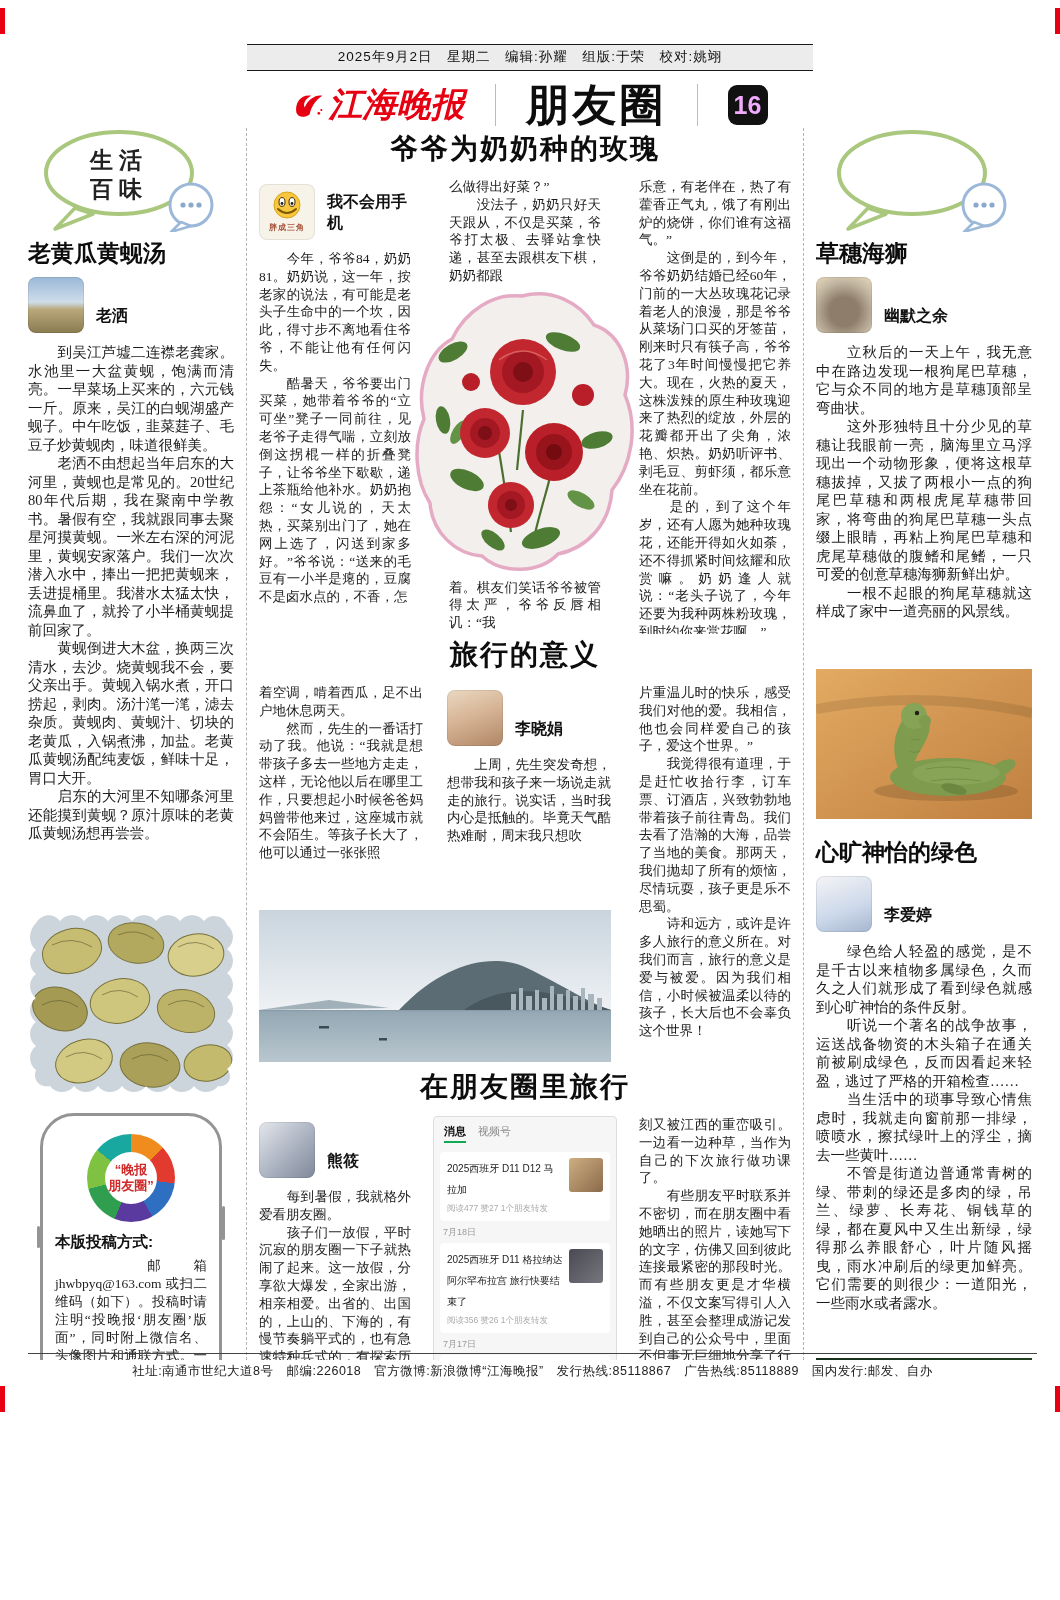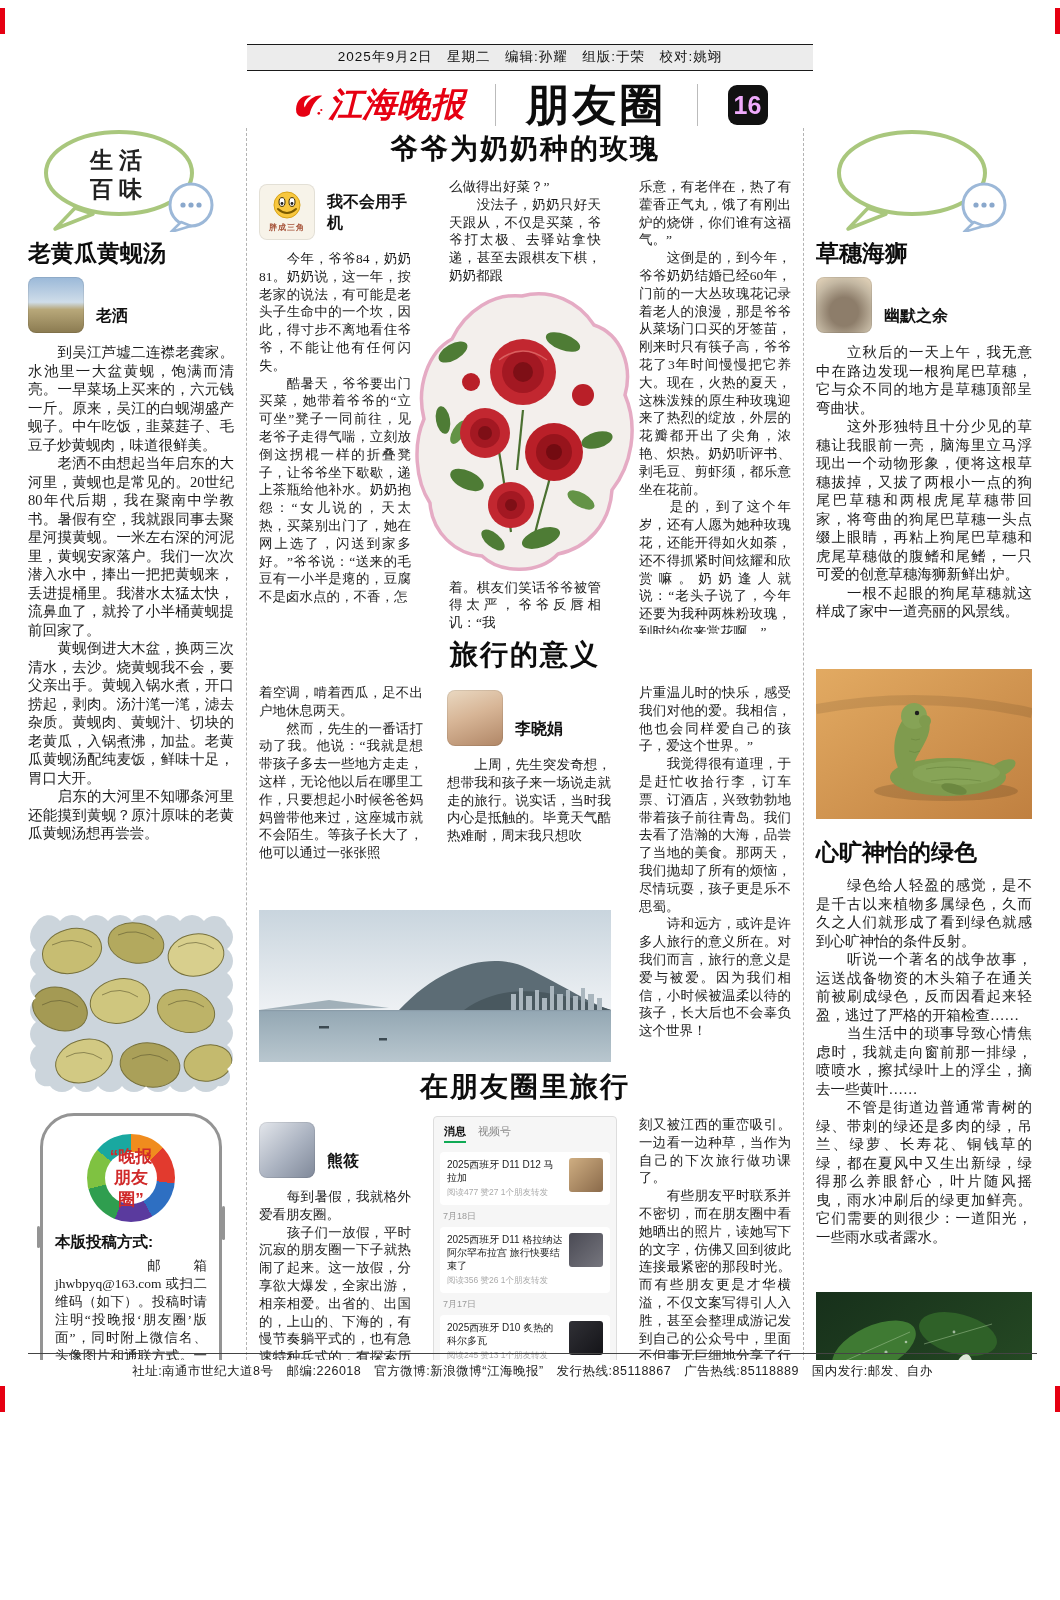--- a/index.html
+++ b/index.html
@@ -76,37 +76,37 @@
 
   
   .wx{background:#f6f6f6;border:1px solid #ddd;border-radius:4px;height:272px;overflow:hidden;
       font-family:"Liberation Sans",sans-serif;}
   .wx-tabs{display:flex;gap:12px;padding:7px 10px 5px;font-size:11px;}
   .wx-tab-active{font-weight:bold;color:#111;border-bottom:2px solid #10aa55;padding-bottom:2px;}
   .wx-tab{color:#888;text-align:right;}
   .wx-date{font-size:9px;color:#9a9a9a;margin:5px 9px 0;}
   .wx-item{background:#fff;margin:4px 6px;border-radius:4px;padding:6px 7px;display:flex;gap:6px;align-items:flex-start;}
   .wx-main{flex:1;min-width:0;}
-  .wx-title{font-size:10px;line-height:13px;color:#222;}
+  .wx-title{font-size:10px;line-height:21px;color:#222;}
   .wx-stats{font-size:8.5px;color:#aaa;margin-top:3px;}
   .wx-thumb{width:34px;height:34px;border-radius:3px;flex:none;}
   .th1{background:linear-gradient(135deg,#cfae82,#8a6a4a);}
   .th2{background:linear-gradient(135deg,#4a4a54,#76767e);}
   .th3{background:linear-gradient(135deg,#303036,#141418);}
 
   
   .clam-fig{margin-top:10px;width:206px;height:186px;}
   .phone{margin:14px auto 0;width:182px;height:392px;border:3px solid #949494;border-radius:34px;
          position:relative;padding:16px 12px 12px;box-sizing:border-box;}
   .phone-btn{position:absolute;right:-6px;top:90px;width:3px;height:34px;background:#949494;border-radius:2px;}
   .phone-btn2{position:absolute;left:-6px;top:110px;width:3px;height:22px;background:#949494;border-radius:2px;}
   .aperture{width:88px;height:88px;border-radius:50%;margin:2px auto 10px;display:flex;align-items:center;justify-content:center;
     background:conic-gradient(#f08c1e 0 13%,#e23a2e 13% 27%,#2e6fc2 27% 42%,#5a3a9e 42% 56%,#2f9e4f 56% 71%,#7fc241 71% 86%,#19a8a0 86% 100%);}
   .aperture-core{width:52px;height:52px;border-radius:50%;background:#fff;display:flex;align-items:center;justify-content:center;
-    font-size:17px;font-weight:bold;color:#d02a2a;white-space:pre-line;text-align:center;line-height:1.25;}
+    font-size:13px;font-weight:bold;color:#d02a2a;white-space:pre-line;text-align:center;line-height:1.25;}
   .sub-head{font-size:15.5px;font-weight:bold;margin:2px 0 4px;color:#111;}
   .sub-body{font-family:"Liberation Serif","DejaVu Serif",serif;font-size:13.5px;line-height:18px;text-align:justify;
             white-space:pre-line;color:#1c1c1c;}
   .qr{display:block;margin:8px auto 0;}
 
   
   .seal-fig{margin:8px 0 2px;width:216px;height:150px;}
   .leaf-fig{margin-top:8px;width:216px;height:160px;}
   .g-title2{margin-top:12px;}
 
@@ -492,20 +492,24 @@
             <path d="M95,70 Q100,72 104,70"></path>
               <path d="M93,82 Q99,85 104,82"></path>
               <path d="M110,100 Q130,96 155,100"></path>
               <path d="M115,112 Q140,108 165,112"></path>
           </g>
         </svg>
       </article>
 
       <article>
         <h2 class="side-title g-title2">心旷神怡的绿色</h2>
+        <div class="byline">
+          <div class="avatar av-liaiting"></div>
+          <span class="author">李爱婷</span>
+        </div>
         <div class="bs" style="height:408px;">　　绿色给人轻盈的感觉，是不是千古以来植物多属绿色，久而久之人们就形成了看到绿色就感到心旷神怡的条件反射。
 　　听说一个著名的战争故事，运送战备物资的木头箱子在通关前被刷成绿色，反而因看起来轻盈，逃过了严格的开箱检查……
 　　当生活中的琐事导致心情焦虑时，我就走向窗前那一排绿，喷喷水，擦拭绿叶上的浮尘，摘去一些黄叶……
 　　不管是街道边普通常青树的绿、带刺的绿还是多肉的绿，吊兰、绿萝、长寿花、铜钱草的绿，都在夏风中又生出新绿，绿得那么养眼舒心，叶片随风摇曳，雨水冲刷后的绿更加鲜亮。它们需要的则很少：一道阳光，一些雨水或者露水。</div>
         <svg class="leaf-fig" viewBox="0 0 216 160">
           <defs>
             <linearGradient id="lg" x1="0" y1="0" x2="1" y2="1">
               <stop offset="0" stop-color="#17301b"></stop>
                 <stop offset="1" stop-color="#2a5226"></stop>
             </linearGradient>

